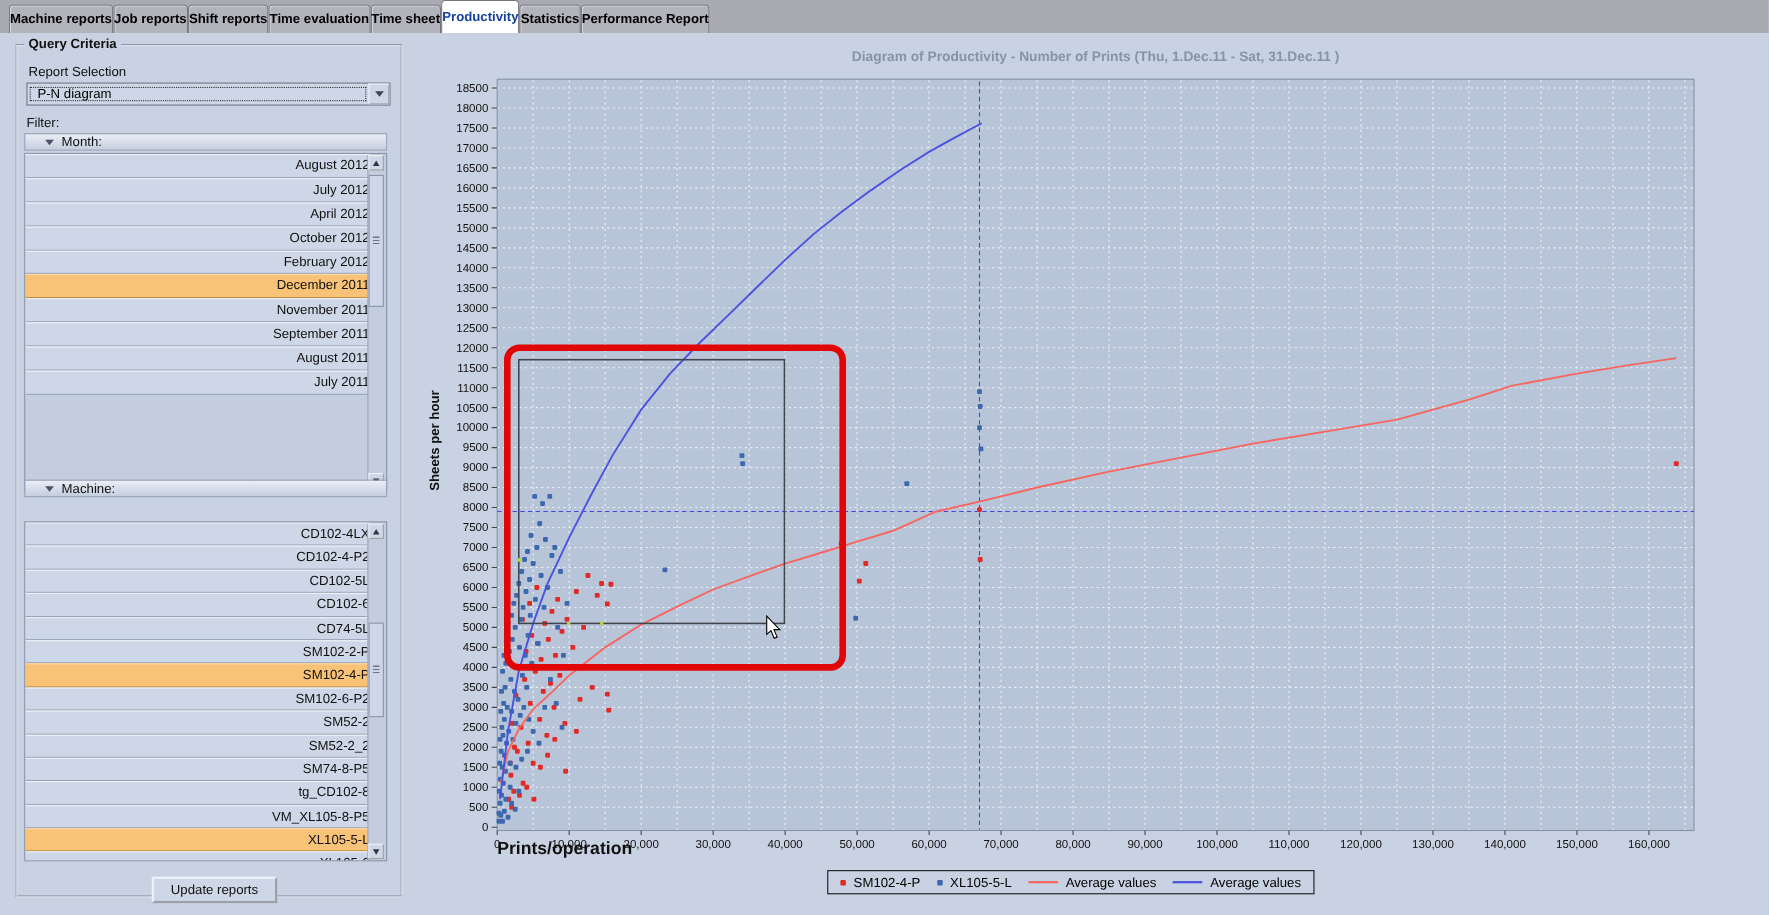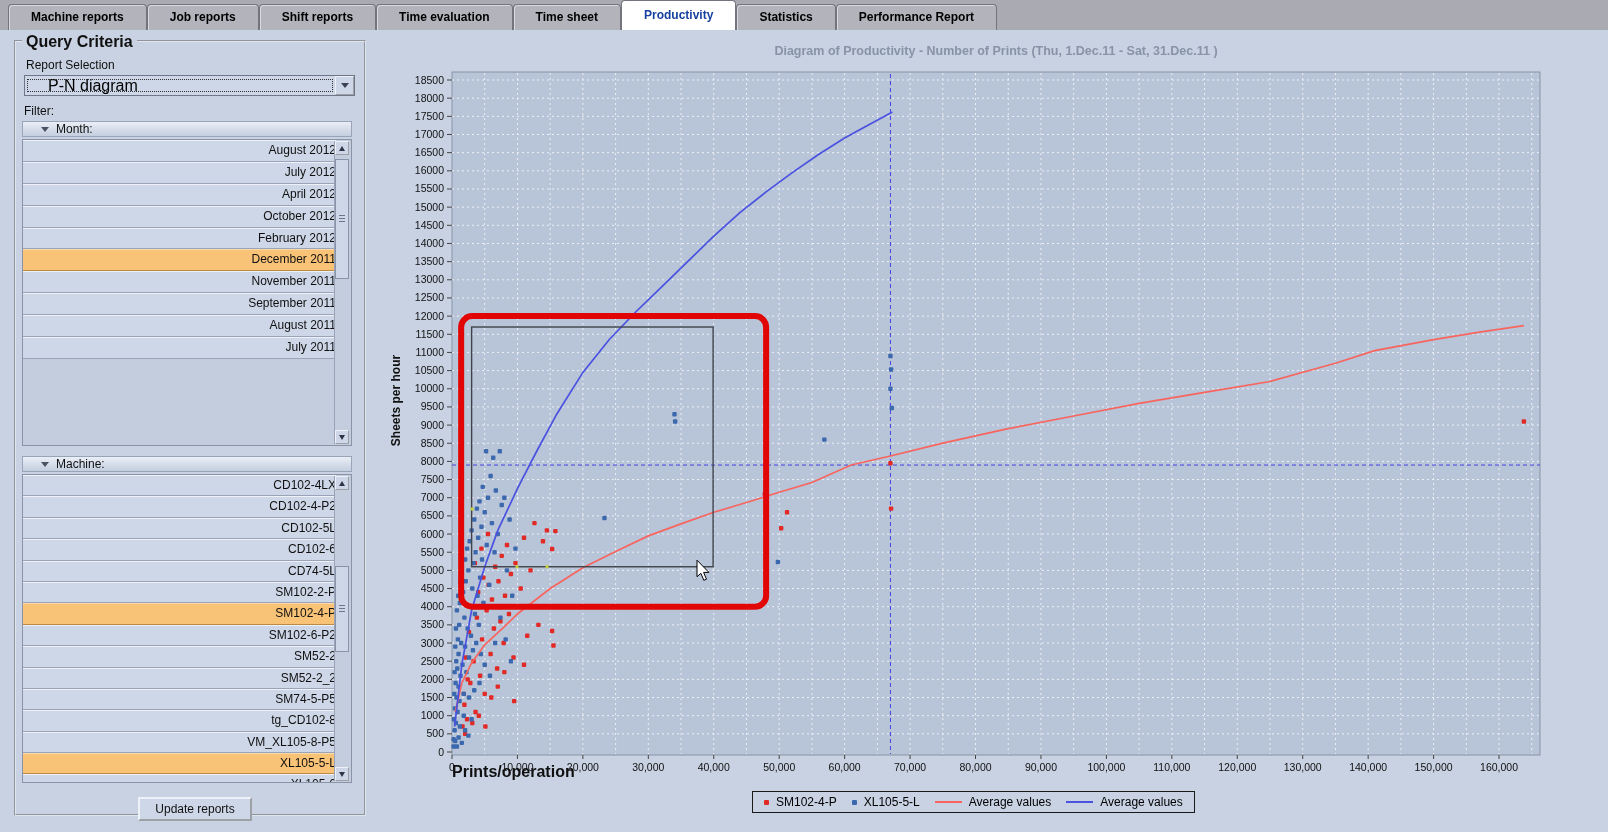--- a/index.html
+++ b/index.html
@@ -1,34 +1,34 @@
 <!DOCTYPE html>
 <html><head>
 <meta charset="utf-8">
 <style>
   html,body{margin:0;padding:0;}
   body{width:1608px;height:832px;position:relative;overflow:hidden;
        font-family:"Liberation Sans",sans-serif;background:#c8d2e2;}
   
   .tabbar{position:absolute;left:0;top:0;width:1608px;height:30px;background:#a9aab2;
           display:flex;align-items:flex-end;padding-left:8px;box-sizing:border-box;}
-  .tab{height:25px;line-height:24px;padding:0 22px;background:#b2b3bb;color:#000;
+  .tab{height:25px;line-height:24px;padding:0 0;background:#b2b3bb;color:#000;
        font-size:12px;font-weight:bold;border:1px solid #74747c;border-bottom:none;
        border-top-left-radius:4px;border-top-right-radius:4px;
        box-shadow:inset 1px 1px 0 #d9dade;cursor:default;white-space:nowrap;}
   .tab.active{background:#ffffff;color:#17419e;height:29px;line-height:28px;box-shadow:none;}
   
   .groupbox{position:absolute;left:14px;top:40px;width:348px;height:772px;
             border:2px groove #dfe5ef;}
   .groupbox-title{position:absolute;left:22px;top:33px;background:#c8d2e2;padding:0 4px;
-                  font-size:16px;font-weight:bold;color:#101010;}
+                  font-size:12px;font-weight:bold;color:#101010;}
   .label{position:absolute;font-size:12px;color:#101010;}
   .combo{position:absolute;left:24px;top:75px;width:329px;height:19px;background:#ced7e7;
          border:1px solid #6d7788;display:flex;align-items:center;}
-  .combo .val{flex:1;font-size:16px;padding-left:22px;outline:1px dotted #333;outline-offset:-2px;
+  .combo .val{flex:1;font-size:12px;padding-left:8px;outline:1px dotted #333;outline-offset:-2px;
               height:15px;line-height:15px;margin:1px;}
   .combo .btn{width:17px;height:17px;background:#ced7e7;border:1px outset #eef2f8;
               display:flex;align-items:center;justify-content:center;}
   .tri-down{width:0;height:0;border-left:4px solid transparent;border-right:4px solid transparent;
             border-top:5px solid #3c4250;}
   .sect-header{position:absolute;left:22px;width:330px;height:16px;
                background:linear-gradient(#eaeef6,#c4cede);border:1px solid #9aa4b8;
                display:flex;align-items:center;gap:7px;padding-left:18px;box-sizing:border-box;
                font-size:12px;color:#101010;}
   .listbox{position:absolute;left:22px;width:330px;background:#c3cddd;border:1px solid #8a94a8;
@@ -113,36 +113,36 @@
     <div class="sbtn" style="top:0;">
         <span class="tri-up-s"></span>
       </div>
     <div class="sthumb" style="top:18px;height:120px;"></div>
     <div class="sbtn" style="bottom:0;">
         <span class="tri-down-s"></span>
       </div>
   </div>
 </div>
 
-<div class="sect-header" style="top:456px;">
+<div class="sect-header" style="top:436px;">
   <span class="tri-down" style="border-top-color:#4a5264;"></span>
   <span>Machine:</span>
 </div>
 <div class="listbox" style="top:474px;height:309px;" id="machine-list">
   <div class="lrow ">CD102-4LX</div>
     <div class="lrow ">CD102-4-P2</div>
     <div class="lrow ">CD102-5L</div>
     <div class="lrow ">CD102-6</div>
     <div class="lrow ">CD74-5L</div>
     <div class="lrow ">SM102-2-P</div>
     <div class="lrow  selected">SM102-4-P</div>
     <div class="lrow ">SM102-6-P2</div>
     <div class="lrow ">SM52-2</div>
     <div class="lrow ">SM52-2_2</div>
-    <div class="lrow ">SM74-5-P5</div>
+    <div class="lrow ">SM74-8-P5</div>
     <div class="lrow ">tg_CD102-8</div>
     <div class="lrow ">VM_XL105-8-P5</div>
     <div class="lrow  selected">XL105-5-L</div>
     <div class="lrow ">XL105-6</div>
     <div class="vscroll">
     <div class="sbtn" style="top:0;">
         <span class="tri-up-s"></span>
       </div>
     <div class="sthumb" style="top:90px;height:86px;"></div>
     <div class="sbtn" style="bottom:0;">

